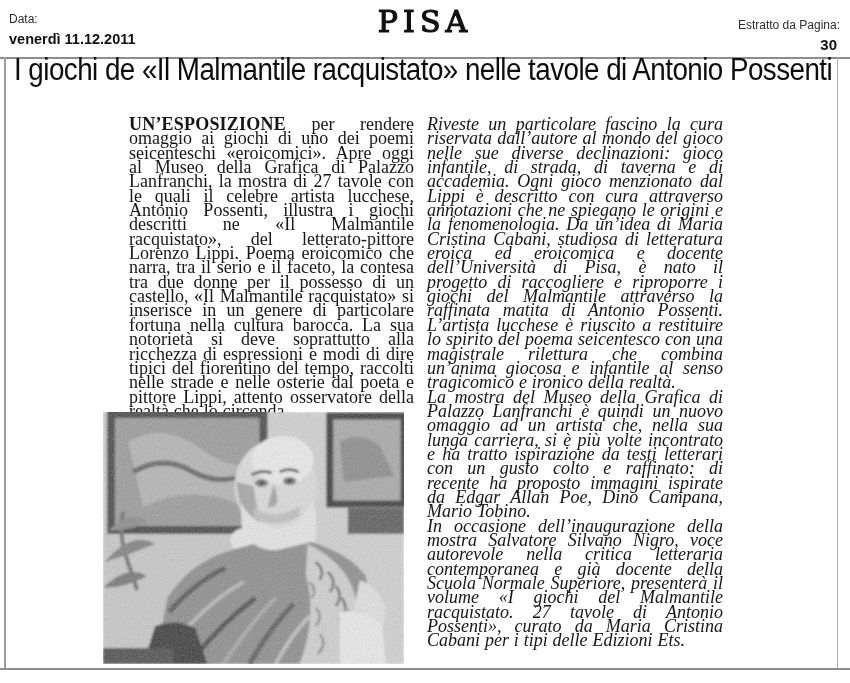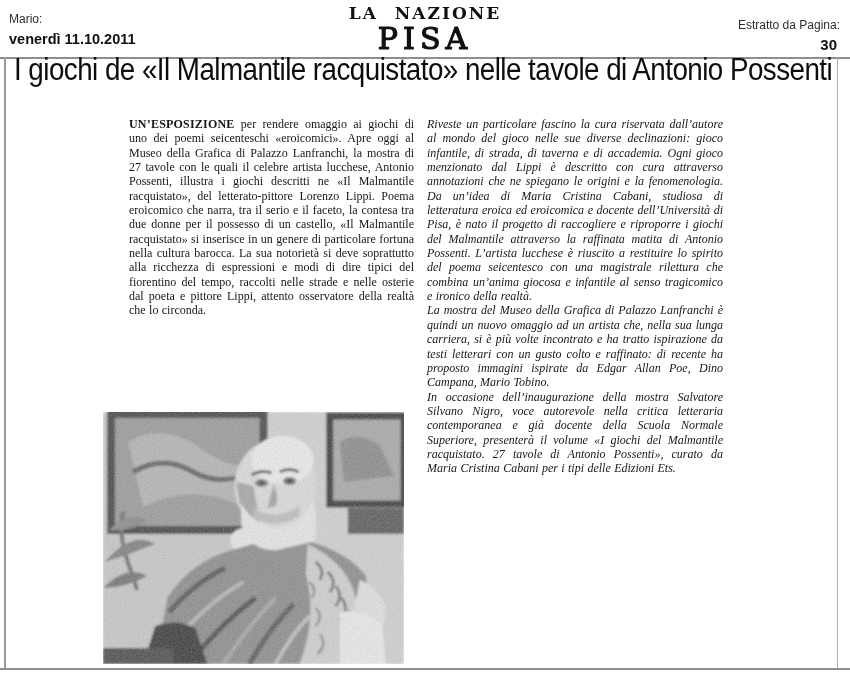--- a/index.html
+++ b/index.html
@@ -31,39 +31,38 @@
   .headline-wrap{position:absolute;left:14px;top:52px;width:818px;overflow:visible;}
   .headline{
     display:inline-block;white-space:nowrap;font-family:"Liberation Sans",sans-serif;
     font-size:31px;font-weight:500;letter-spacing:-0.6px;color:#0c0c0c;transform-origin:left center;
   }
   
   .col{position:absolute;top:117px;}
   .col1{left:129px;width:285px;}
   .col2{left:427px;width:296px;font-style:italic;}
   .col p{
-    margin:0;font-family:"Liberation Serif",serif;font-size:12px;line-height:14.35px;
+    margin:0;font-family:"Liberation Serif",serif;font-size:18px;line-height:14.35px;
     text-align:justify;color:#161616;word-spacing:0.4px;
   }
   .lead{font-weight:bold;letter-spacing:0.2px;}
   
   .photo{
     position:absolute;left:103px;top:412px;width:301px;height:252px;
     filter:grayscale(1) contrast(1.03);
   }
   .photo svg{display:block;width:100%;height:100%;}
 </style>
 </head>
 <body>
 
-<div class="date-label">Mario:</div>
-<div class="date-value">venerdì 11.10.2011</div>
+<div class="date-label">Data:</div>
+<div class="date-value">venerdì 11.12.2011</div>
 
 <div class="masthead">
-  <div class="masthead-1">LA NAZIONE</div>
   <div class="masthead-2">PISA</div>
 </div>
 
 <div class="page-label">Estratto da Pagina:</div>
 <div class="page-value">30</div>
 
 <div class="hline-top"></div>
 <div class="hline-bottom"></div>
 <div class="vline-left"></div>
 <div class="vline-right"></div>

